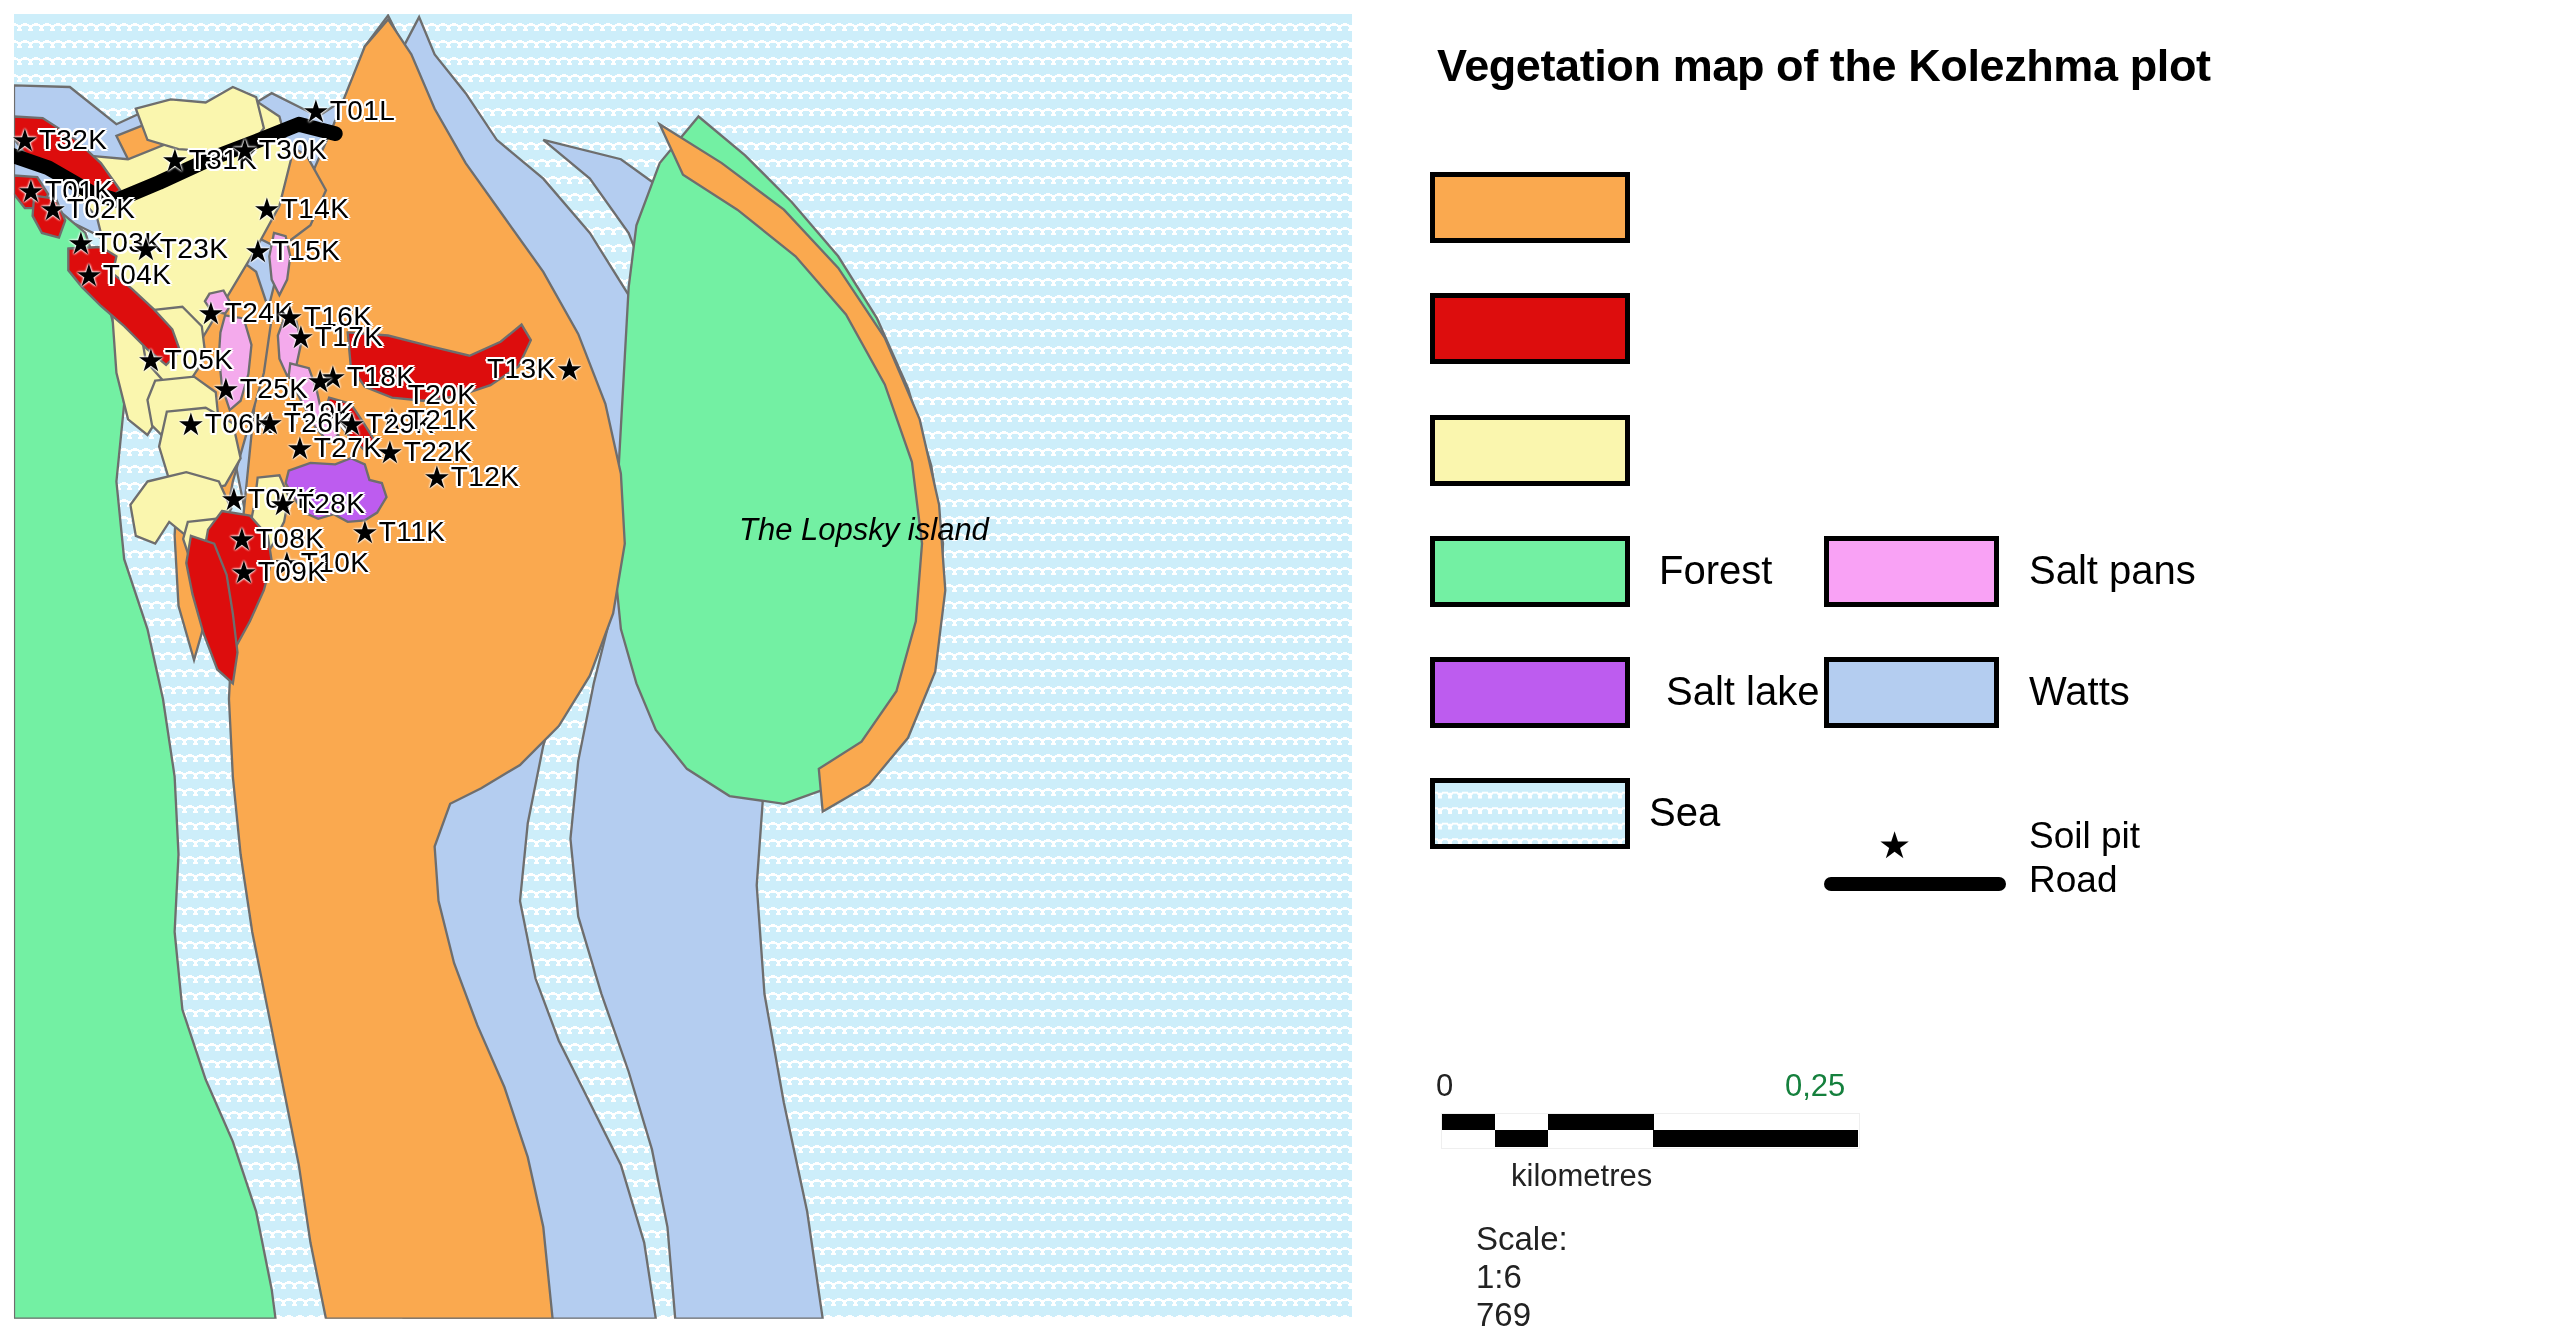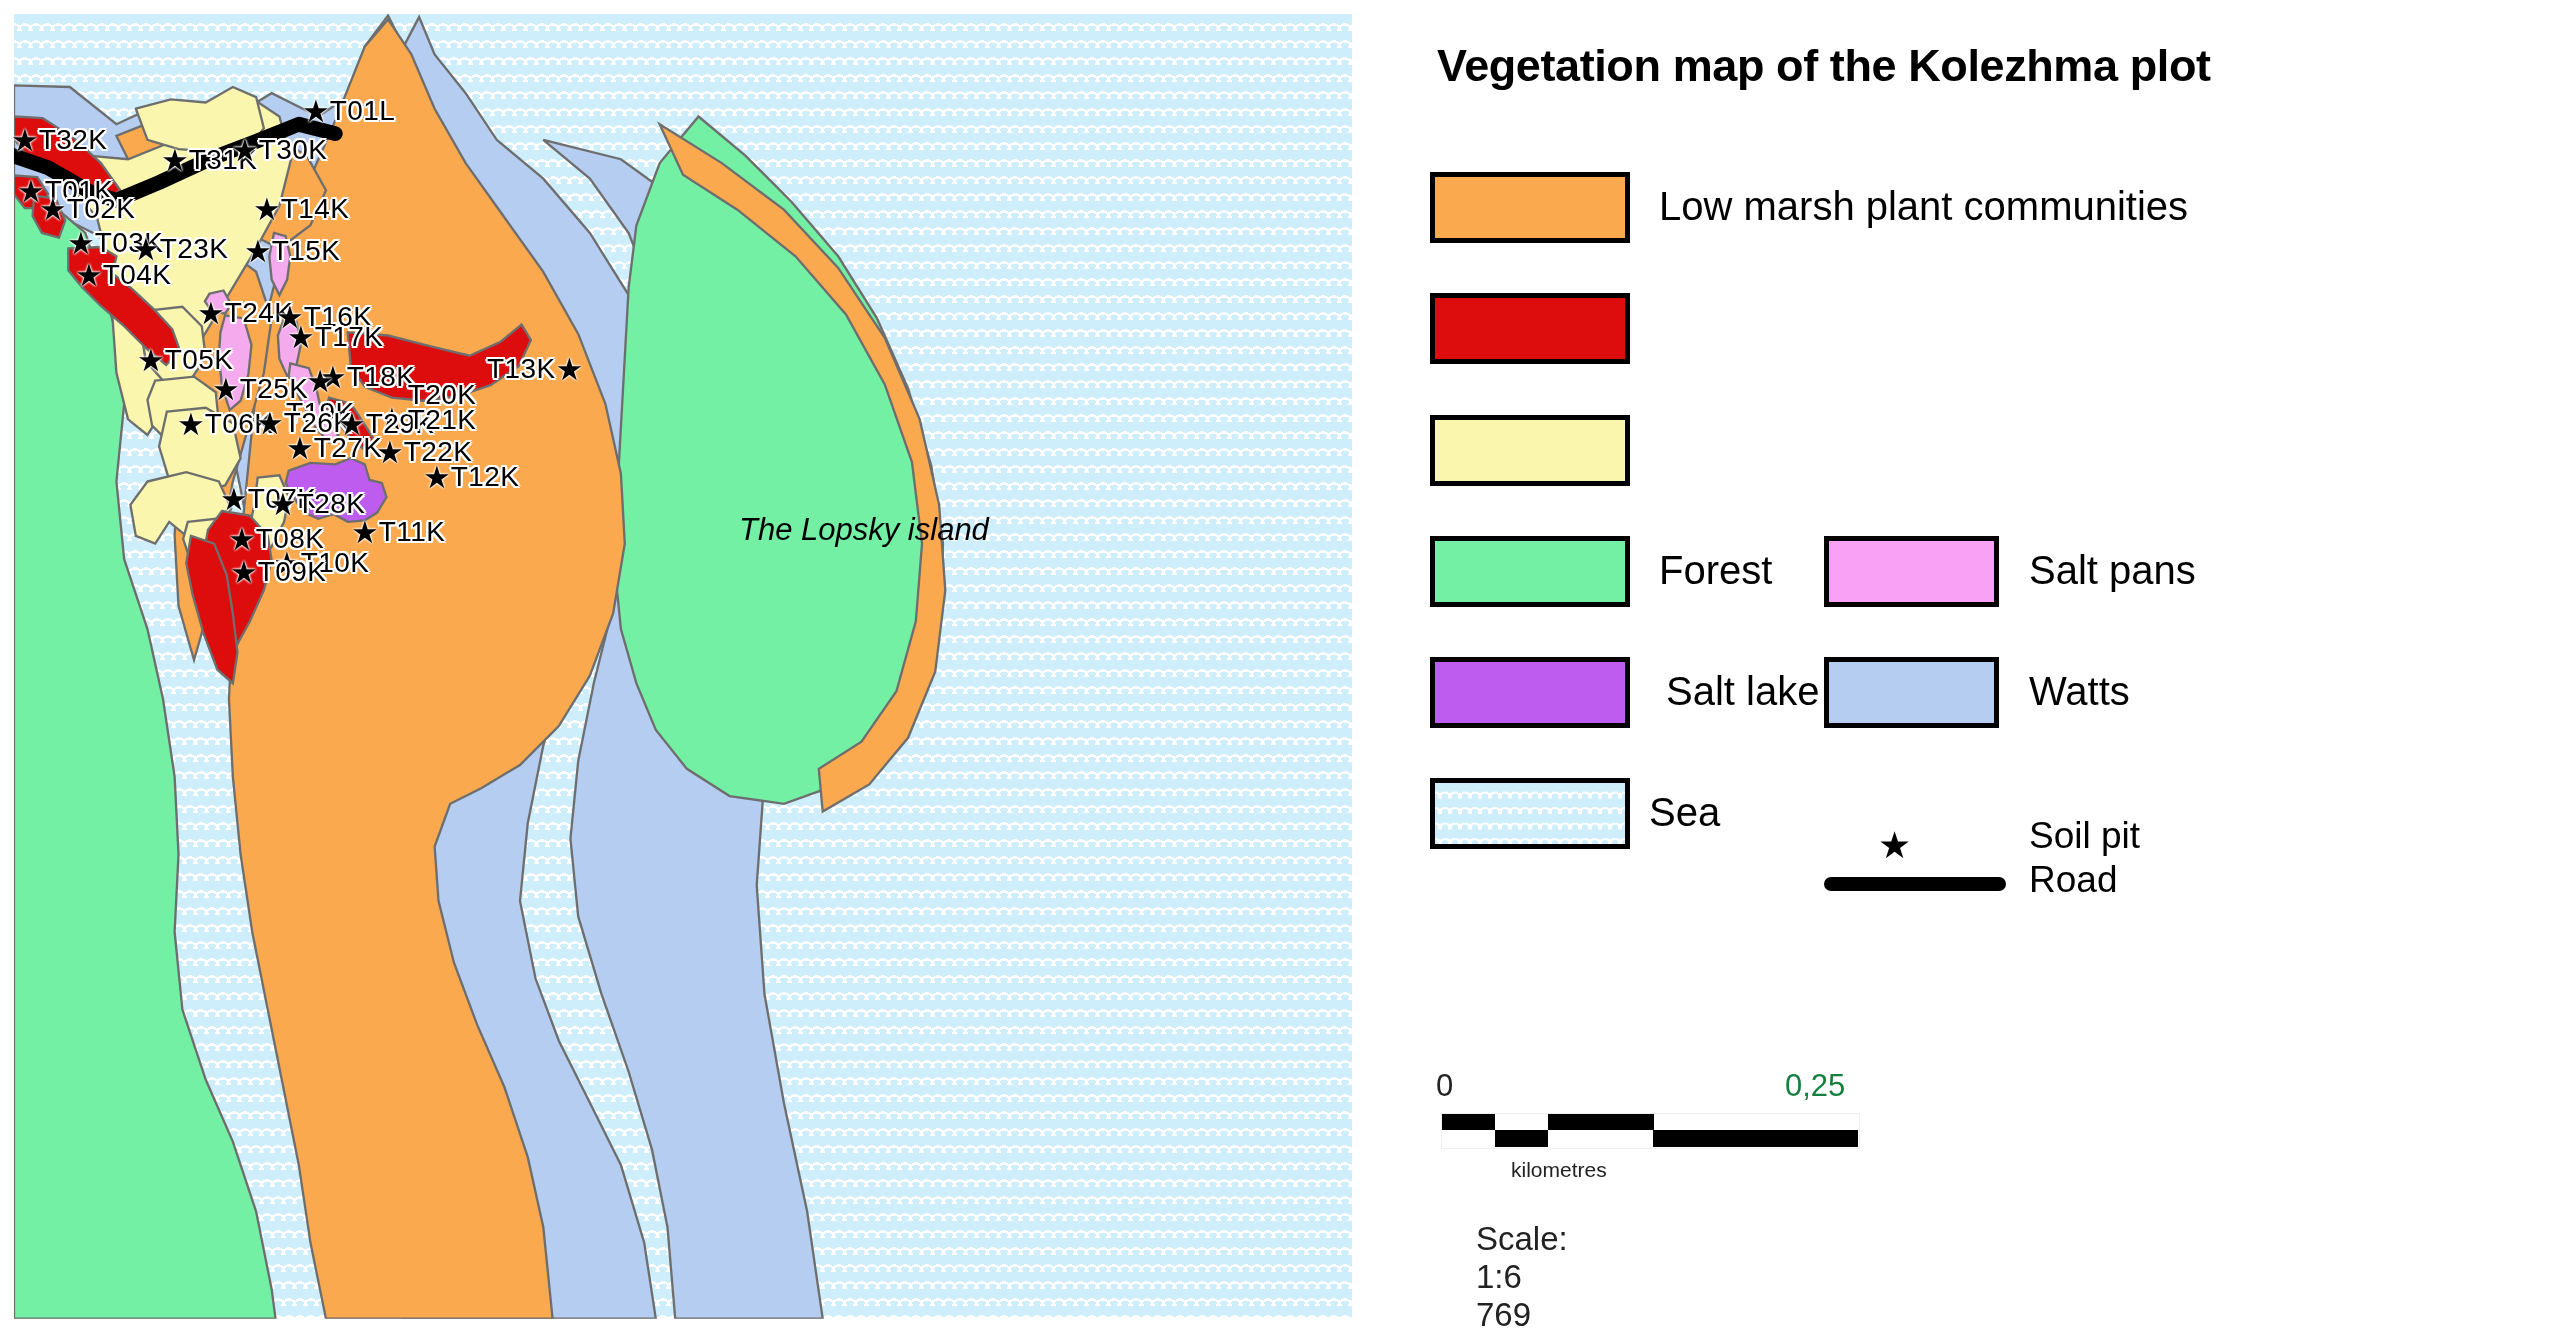--- a/index.html
+++ b/index.html
@@ -53,21 +53,21 @@
   #road-line{position:absolute;background:#000;border-radius:7px;}
   #soilpit-label,#road-label{position:absolute;font-size:37px;color:#000;white-space:nowrap;}
 
   
   #scale-wrap{position:absolute;left:0;top:0;}
   #sb-frame{position:absolute;left:89px;top:1113px;width:419px;height:36px;
       background:#fff;border:1.6px solid #efefef;box-sizing:border-box;}
   .sb-seg{position:absolute;height:16.3px;background:#000;}
   #sb-0{position:absolute;left:84px;top:1068px;font-size:31px;color:#222;}
   #sb-max{position:absolute;left:433px;top:1068px;font-size:31px;color:#15803d;}
-  #sb-units{position:absolute;left:159px;top:1158px;font-size:21px;color:#222;}
+  #sb-units{position:absolute;left:159px;top:1158px;font-size:31px;color:#222;}
   #sb-scale{position:absolute;left:124px;top:1220px;font-size:33px;color:#222;}
 </style>
 </head>
 <body>
 
 <div id="root">
 
   <div id="map-panel">
     <div id="map-sea"></div>
 
@@ -356,21 +356,20 @@
         <span class="star">★</span>
         <span class="lbl">T09K</span>
       </div>
   </div>
 
   <div id="legend-panel">
 
     <div id="legend-title">Vegetation map of the Kolezhma plot</div>
 
     <div class="sw" style="left:78px;top:172px;width:200px;height:71px;background:#faa94f;"></div>
-    <div class="lg-label" style="left:307px;top:186px;">Low marsh plant communities</div>
 
     <div class="sw" style="left:78px;top:293px;width:200px;height:71px;background:#dd0d0d;"></div>
 
     <div class="sw" style="left:78px;top:415px;width:200px;height:71px;background:#faf6ae;"></div>
 
     <div class="sw" style="left:78px;top:536px;width:200px;height:71px;background:#73f0a3;"></div>
     <div class="lg-label" style="left:307px;top:550px;">Forest</div>
     <div class="sw" style="left:472px;top:536px;width:175px;height:71px;background:#f9a2f5;"></div>
     <div class="lg-label" style="left:677px;top:550px;">Salt pans</div>
 

